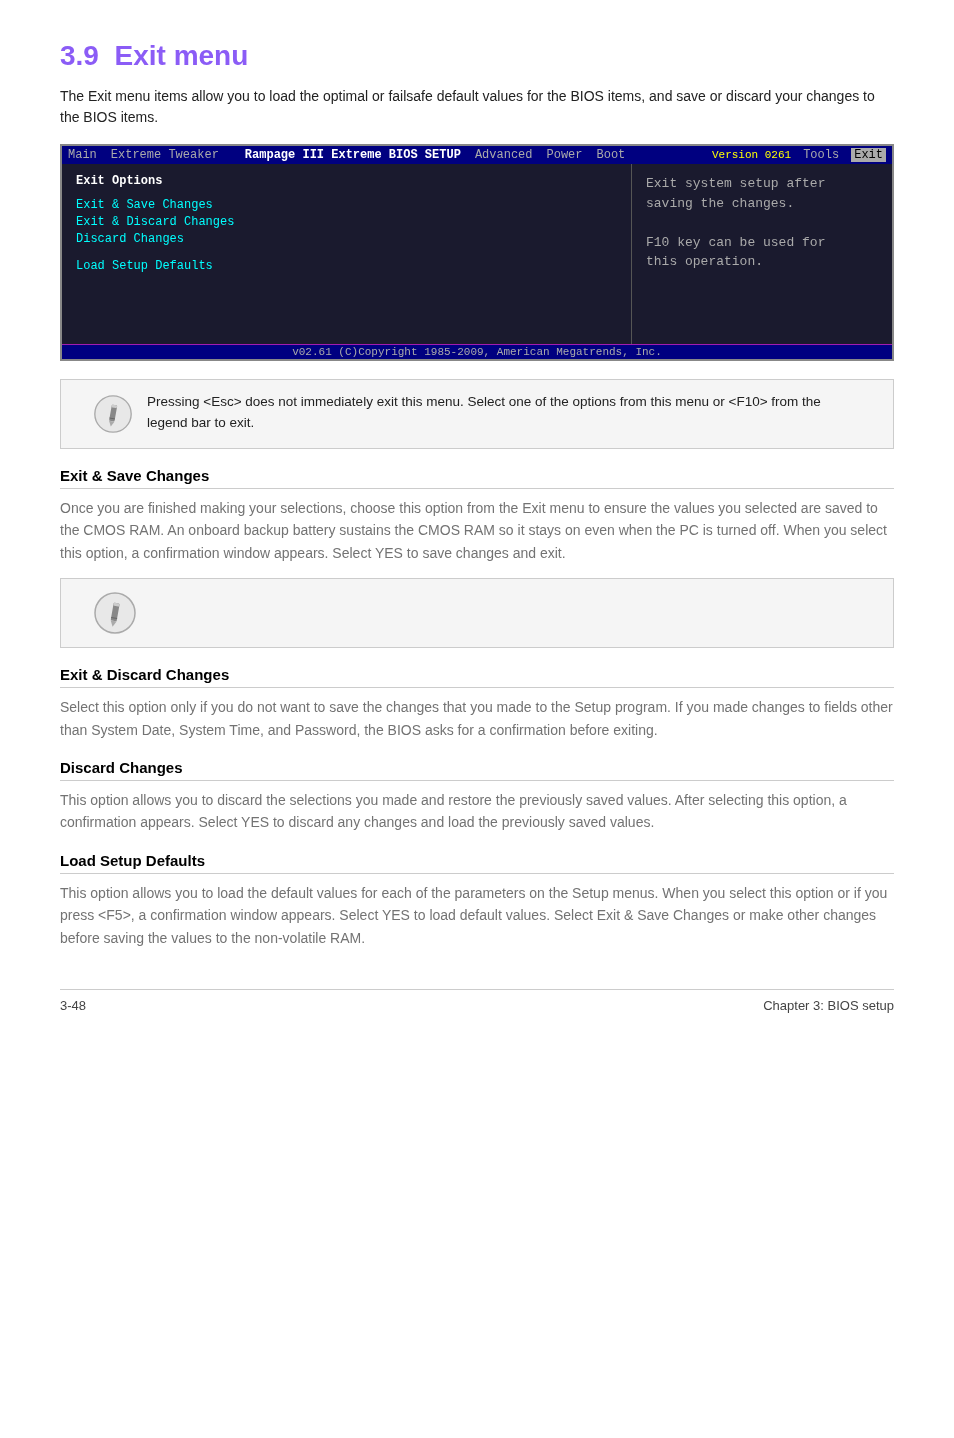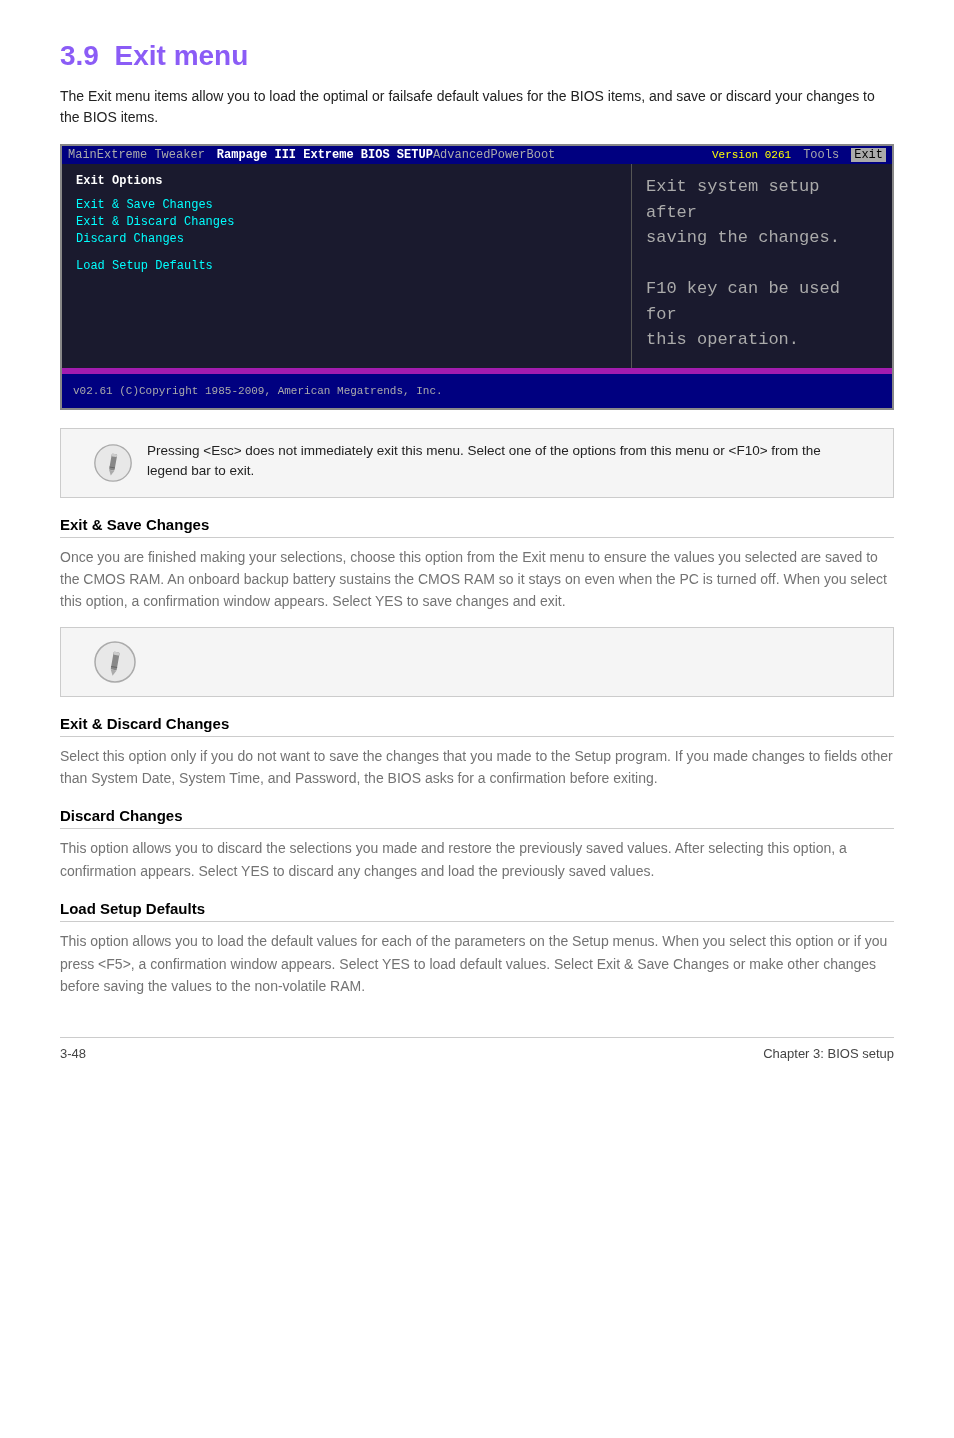--- a/index.html
+++ b/index.html
@@ -47,20 +47,21 @@
       justify-content: space-between;
     }
     .bios-menubar .center-title {
       color: #fff;
       font-weight: bold;
       font-size: 12px;
       padding-left: 12px;
     }
     .bios-menubar .menu-items {
       display: flex;
+      gap: 14px;
       align-items: center;
       font-family: Liberation Mono, monospace;
     }
     .bios-menubar .menu-item {
       color: #aaa;
     }
     .bios-menubar .menu-item.active {
       background: #aaa;
       color: #000;
       padding: 0 3px;
@@ -97,45 +98,45 @@
 
     .bios-option {
       color: #0ff;
       font-size: 12px;
       margin-bottom: 3px;
       cursor: pointer;
     }
 
     .bios-help-text {
       color: #aaa;
-      font-size: 17px;
+      font-size: 13px;
       line-height: 1.5;
       margin-bottom: 5px;
     }
 
     .bios-legend {
       margin-top: 30px;
       font-size: 11px;
       color: #aaa;
       line-height: 1.7;
     }
 
     .bios-legend span.key {
       color: #aaa;
       display: inline-block;
       width: 50px;
     }
 
     .bios-footer {
       background: #000080;
       color: #aaa;
-      text-align: left;
-      font-size: 11px;
-      padding: 11px;
-      border-top: 6px solid #a21caf;
+      text-align: center;
+      font-size: 11px;
+      padding: 1px;
+      border-top: 1px solid #a21caf;
     }
 
     
     .note-box {
       display: flex;
       align-items: flex-start;
       gap: 14px;
       background: #f5f5f5;
       border: 1px solid #ccc;
       padding: 12px 32px;

